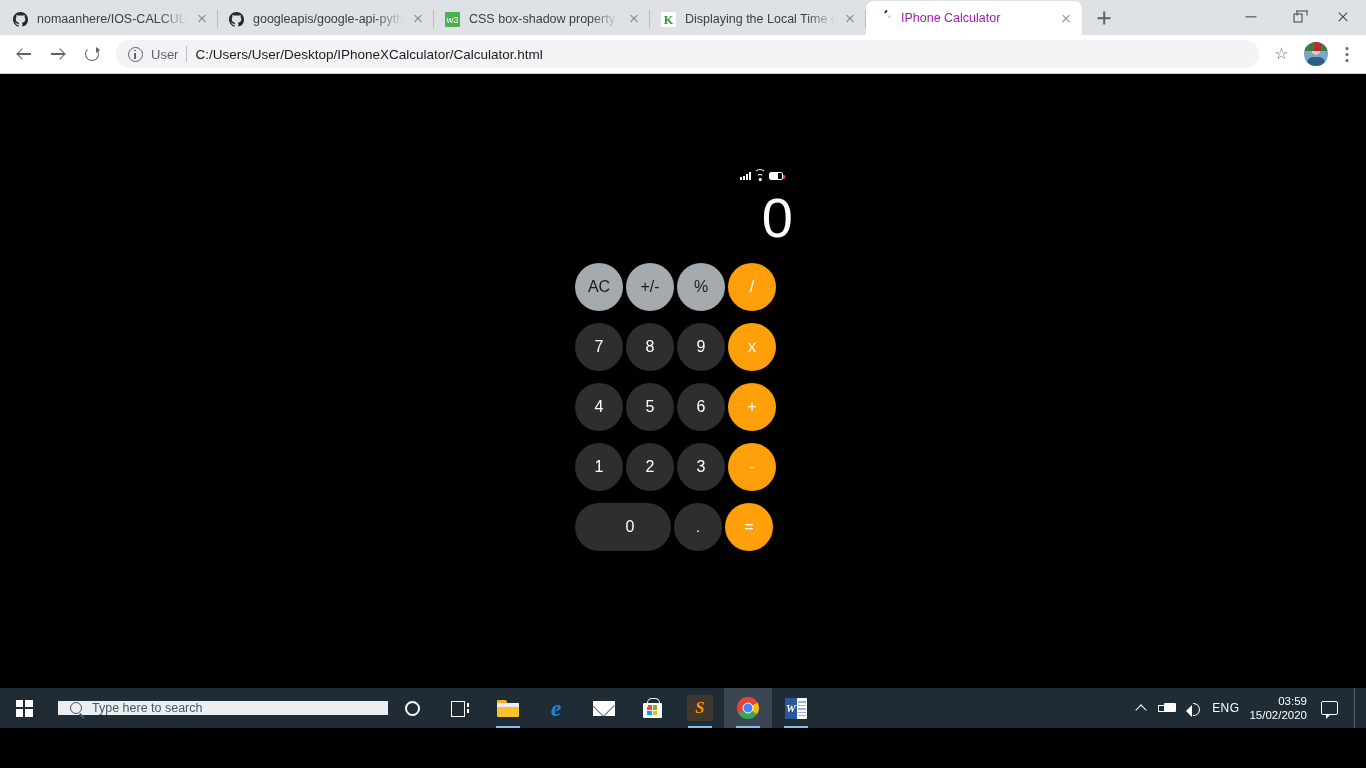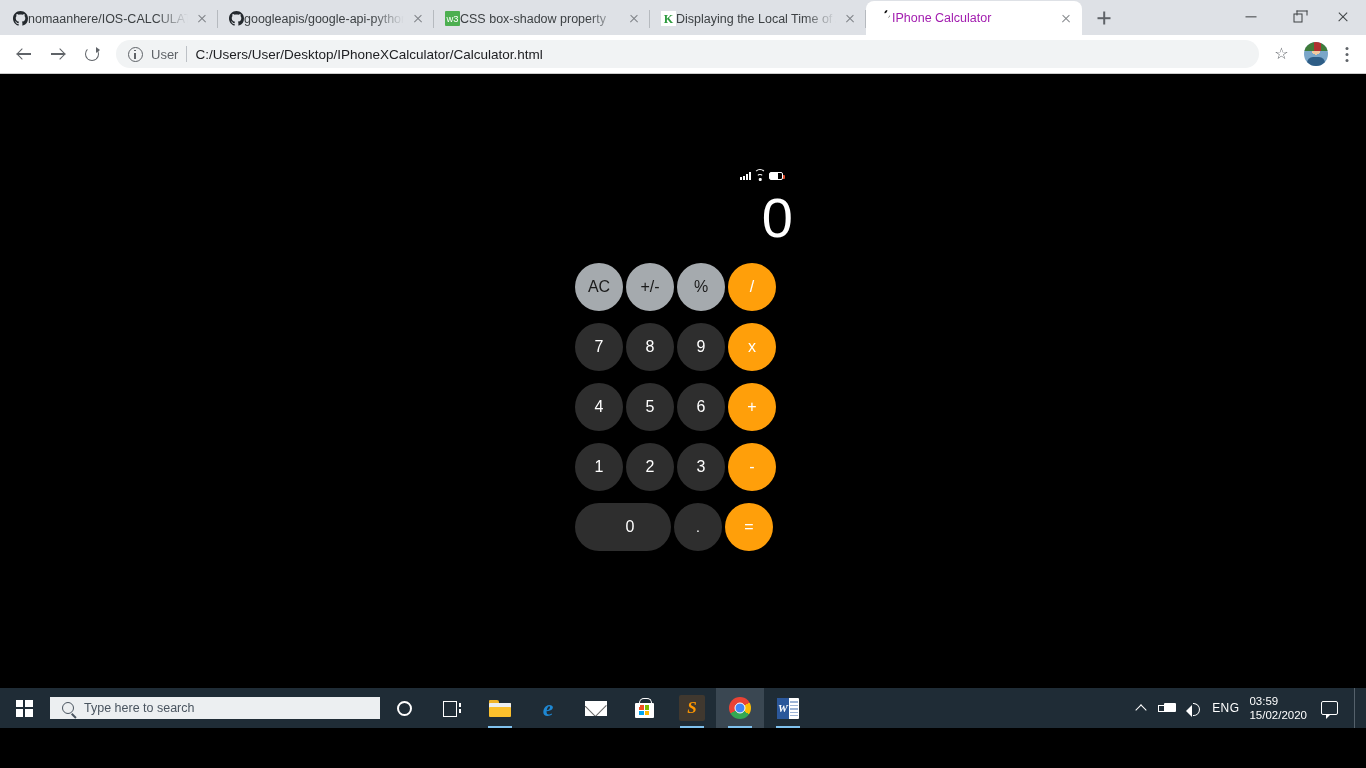--- a/index.html
+++ b/index.html
@@ -29,22 +29,22 @@
     content: ""; position: absolute; right: 0; top: 8px;
     height: 18px; width: 1px; background: #b6babf;
   }
   .tab.active {
     background: #fff; border-radius: 8px 8px 0 0;
     height: 34px; box-shadow: 0 0 0 0 #fff;
   }
   .tab.active::after { display: none; }
   .favicon {
     width: 16px; height: 16px; flex: 0 0 16px;
-    position: relative;
-    display: flex; align-items: center; justify-content: center;
+    margin-right: 9px; position: relative;
+    display: flex; align-items: flex-end; justify-content: center;
   }
   .tab-title {
     flex: 1 1 auto; white-space: nowrap; overflow: hidden;
     -webkit-mask-image: linear-gradient(to right, #000 80%, transparent 100%);
     mask-image: linear-gradient(to right, #000 80%, transparent 100%);
     font-size: 12.5px;
   }
   .tab.active .tab-title { color: #a21caf; }
   .tabclose {
     width: 16px; height: 16px; flex: 0 0 16px; margin-left: 6px;
@@ -229,23 +229,23 @@
     color: #fff; font-size: 12px;
   }
   .startbtn { width: 48px; height: 40px; display: flex; align-items: center; justify-content: center; }
   .winlogo {
     width: 17px; height: 17px;
     display: grid; grid-template-columns: 1fr 1fr; grid-template-rows: 1fr 1fr;
     gap: 1.6px;
   }
   .winlogo span { background: #fff; }
   .searchbox {
-    width: 330px; height: 22px; background: #eceff1; color: #4a5560;
+    width: 330px; height: 14px; background: #eceff1; color: #4a5560;
     display: flex; align-items: center; gap: 10px; padding: 0 12px;
-    font-size: 12.5px; margin-left: 2px;
+    font-size: 12.5px; margin-left: 10px;
   }
   .magnifier {
     width: 12px; height: 12px; border: 1.5px solid #4a5560; border-radius: 50%;
     position: relative; flex: 0 0 12px;
   }
   .magnifier::after {
     content: ""; position: absolute; right: -4px; bottom: -3px;
     width: 6px; height: 1.5px; background: #4a5560; transform: rotate(45deg);
   }
   .tbicon {
@@ -357,21 +357,21 @@
   .trayvol::before {
     content: ""; position: absolute; left: 0; top: 3px;
     border-right: 6px solid #fff; border-top: 6px solid transparent;
     border-bottom: 6px solid transparent; width: 0; height: 0;
   }
   .trayvol::after {
     content: ""; position: absolute; left: 7px; top: 1px; width: 6px; height: 11px;
     border: 1.3px solid #fff; border-left: none; border-radius: 0 8px 8px 0;
   }
   .traylang { letter-spacing: .4px; }
-  .trayclock { text-align: left; line-height: 14px; font-size: 11.5px; }
+  .trayclock { text-align: right; line-height: 14px; font-size: 11.5px; }
   .traynotif {
     width: 17px; height: 14px; border: 1.4px solid #fff; border-radius: 2px;
     position: relative; margin-left: 4px;
   }
   .traynotif::after {
     content: ""; position: absolute; left: 4px; bottom: -5px;
     border-top: 5px solid #fff; border-right: 5px solid transparent; width: 0; height: 0;
   }
   .showdesk { width: 6px; height: 40px; border-left: 1px solid #55616b; margin-left: 6px; }
 </style>

